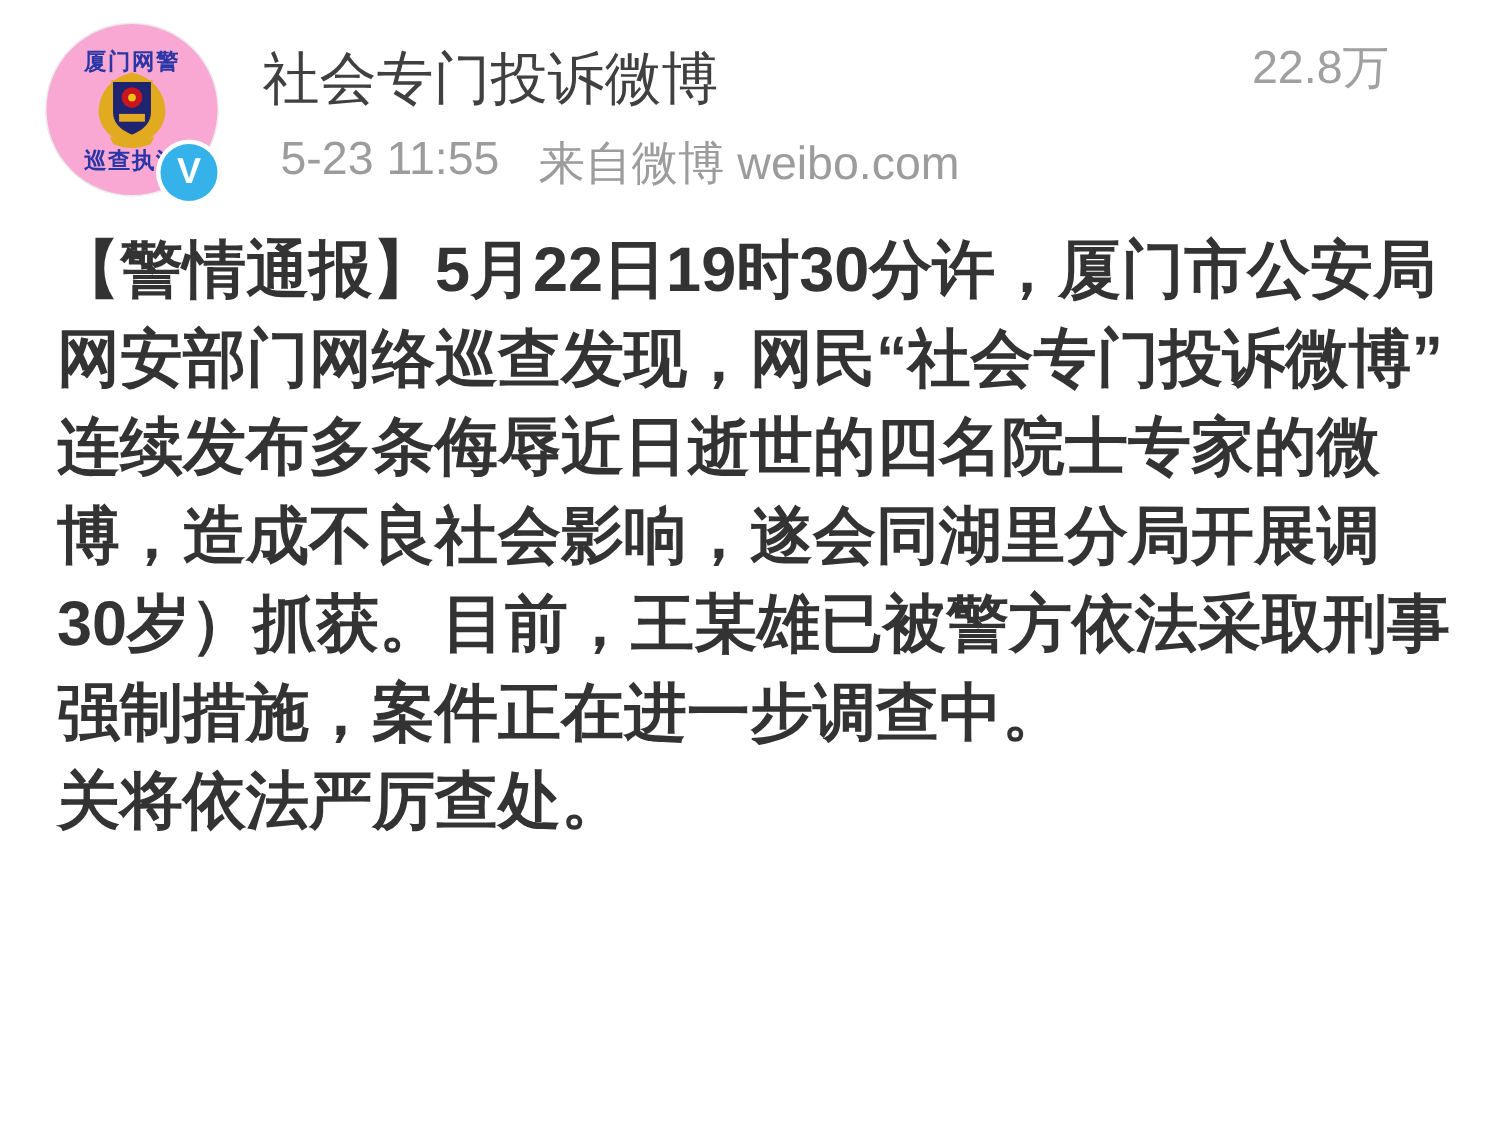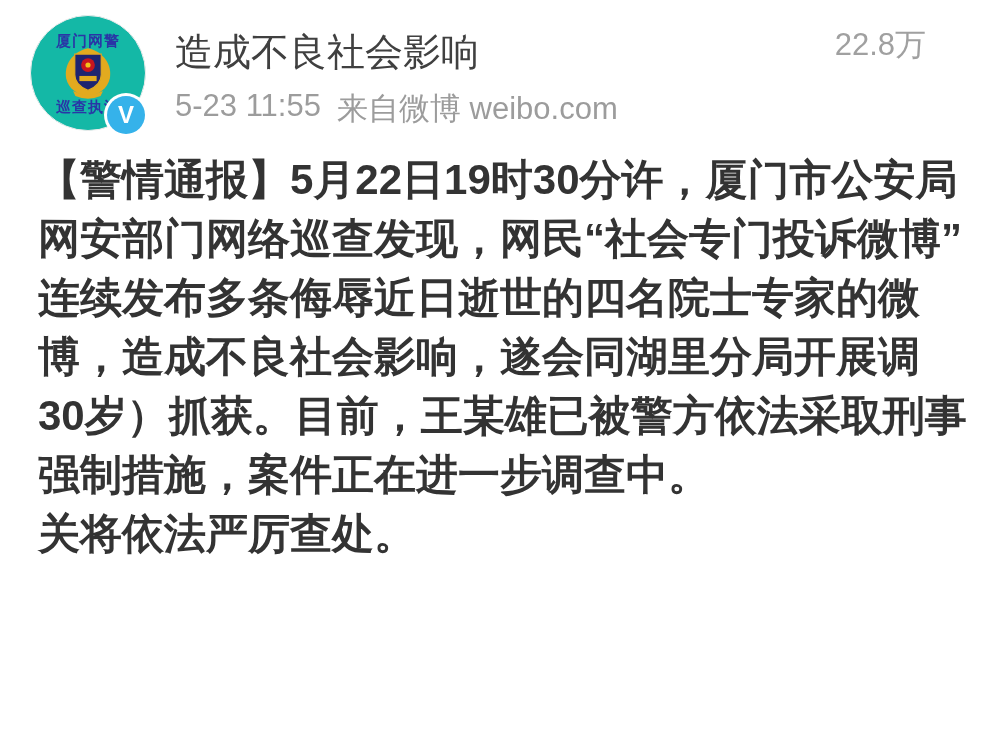--- a/index.html
+++ b/index.html
@@ -10,21 +10,21 @@
     font-family: "Liberation Sans", "DejaVu Sans", sans-serif;
     overflow: hidden;
     position: relative;
   }
   .post { position: absolute; inset: 0; background: #ffffff; }
 
   
   .avatar {
     position: absolute; left: 30px; top: 15px;
     width: 116px; height: 116px;
-    background: #14b8a6;
+    background: #f9a8d4;
     border: 1px solid #ececec;
     border-radius: 50%;
     overflow: visible;
   }
   .av-top, .av-bottom {
     position: absolute; left: 0; width: 100%;
     text-align: center;
     font-size: 15px; font-weight: 700;
     color: #2936a6; letter-spacing: 1px;
     white-space: nowrap;
@@ -48,25 +48,25 @@
     display: flex; align-items: center; justify-content: center;
     z-index: 2;
   }
   .author-name {
     position: absolute; left: 175px; top: 27px;
     font-size: 38px; font-weight: 500;
     color: #404040;
     white-space: nowrap;
   }
   .meta {
-    position: absolute; left: 175px; top: 88px;
+    position: absolute; left: 187px; top: 88px;
     font-size: 31px; font-weight: 400;
     color: #9c9c9c;
     white-space: nowrap;
-    display: flex; gap: 16px;
+    display: flex; gap: 26px;
   }
   .reads {
     position: absolute; right: 74px; top: 28px;
     text-align: left;
   }
   .read-count { font-size: 31px; color: #a0a0a0; line-height: 34px; }
   .read-label { font-size: 25px; color: #a0a0a0; margin-top: 5px; }
 
   
   .content {
@@ -95,21 +95,21 @@
         <circle cx="50" cy="35" r="12" fill="#c9151e"></circle>
         <circle cx="50" cy="35" r="4.5" fill="#f3c21a"></circle>
         <rect x="35" y="54" width="30" height="9" fill="#e2aa1f"></rect>
         <path d="M24,80 Q50,93 76,80 L72,89 Q50,98 28,89 Z" fill="#e2aa1f"></path>
       </svg>
     </span>
     <span class="av-bottom">巡查执法</span>
     <span class="vbadge">V</span>
   </div>
 
-  <div class="author-name">造成不良社会影响</div>
+  <div class="author-name">社会专门投诉微博</div>
 
   <div class="meta">
     <span>5-23 11:55</span>
     <span>来自微博 weibo.com</span>
   </div>
 
   <div class="reads">
     <div class="read-count">22.8万</div>
   </div>
 

